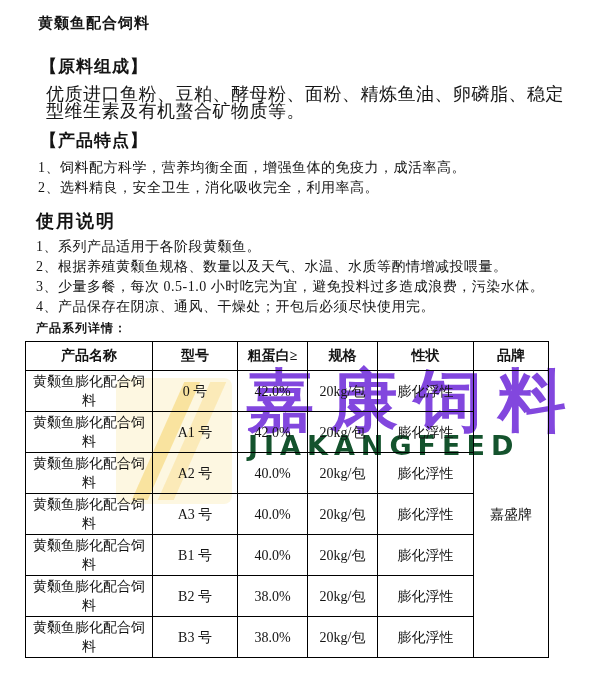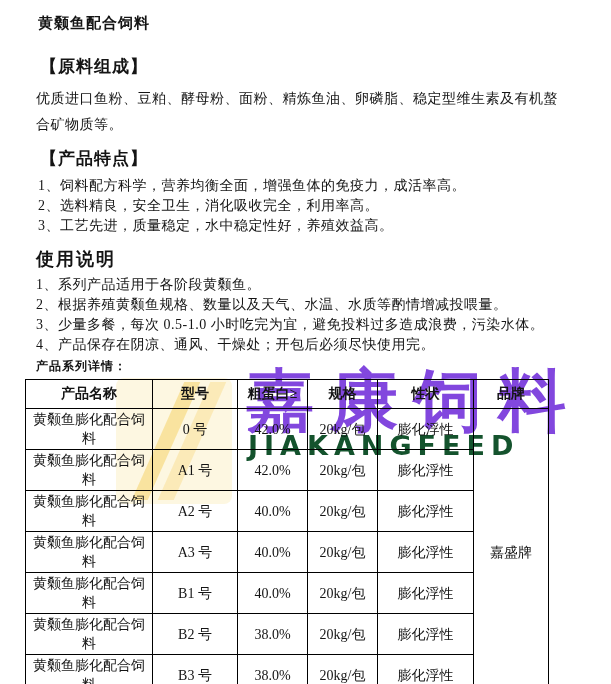--- a/index.html
+++ b/index.html
@@ -12,21 +12,21 @@
     font-size:15px;line-height:22px;font-weight:bold;margin:0 0 0 38px;
     letter-spacing:1px;
   }
   .sec-heading{
     font-family:"DejaVu Sans","Liberation Sans",sans-serif;
     font-weight:bold;font-size:17px;line-height:24px;margin:20px 0 0 40px;
     letter-spacing:1px;
   }
   .sec-heading.second{margin-top:8px;}
   .para{
-    font-size:14px;line-height:26px;margin:8px 0 0 36px;width:536px;
+    font-size:18px;line-height:17px;margin:8px 0 0 46px;width:536px;
     letter-spacing:0.5px;
   }
   .plain-list{margin:6px 0 0 38px;padding:0;list-style:none;}
   .plain-list li{font-size:14px;line-height:20px;letter-spacing:0.5px;}
   .big-heading{
     font-family:"DejaVu Sans","Liberation Sans",sans-serif;
     font-weight:bold;font-size:18px;line-height:25px;margin:10px 0 0 36px;
     letter-spacing:2px;
   }
   .usage-list{margin-top:4px;margin-left:36px;}
@@ -83,21 +83,20 @@
 <div class="content">
   <h1 class="doc-title">黄颡鱼配合饲料</h1>
 
   <div class="sec-heading">【原料组成】</div>
   <p class="para">优质进口鱼粉、豆粕、酵母粉、面粉、精炼鱼油、卵磷脂、稳定型维生素及有机螯合矿物质等。</p>
 
   <div class="sec-heading second">【产品特点】</div>
   <ul class="plain-list">
     <li>1、饲料配方科学，营养均衡全面，增强鱼体的免疫力，成活率高。</li>
     <li>2、选料精良，安全卫生，消化吸收完全，利用率高。</li>
-    <li>3、工艺先进，质量稳定，水中稳定性好，养殖效益高。</li>
   </ul>
 
   <div class="big-heading">使用说明</div>
   <ul class="plain-list usage-list">
     <li>1、系列产品适用于各阶段黄颡鱼。</li>
     <li>2、根据养殖黄颡鱼规格、数量以及天气、水温、水质等酌情增减投喂量。</li>
     <li>3、少量多餐，每次 0.5-1.0 小时吃完为宜，避免投料过多造成浪费，污染水体。</li>
     <li>4、产品保存在阴凉、通风、干燥处；开包后必须尽快使用完。</li>
   </ul>
 

